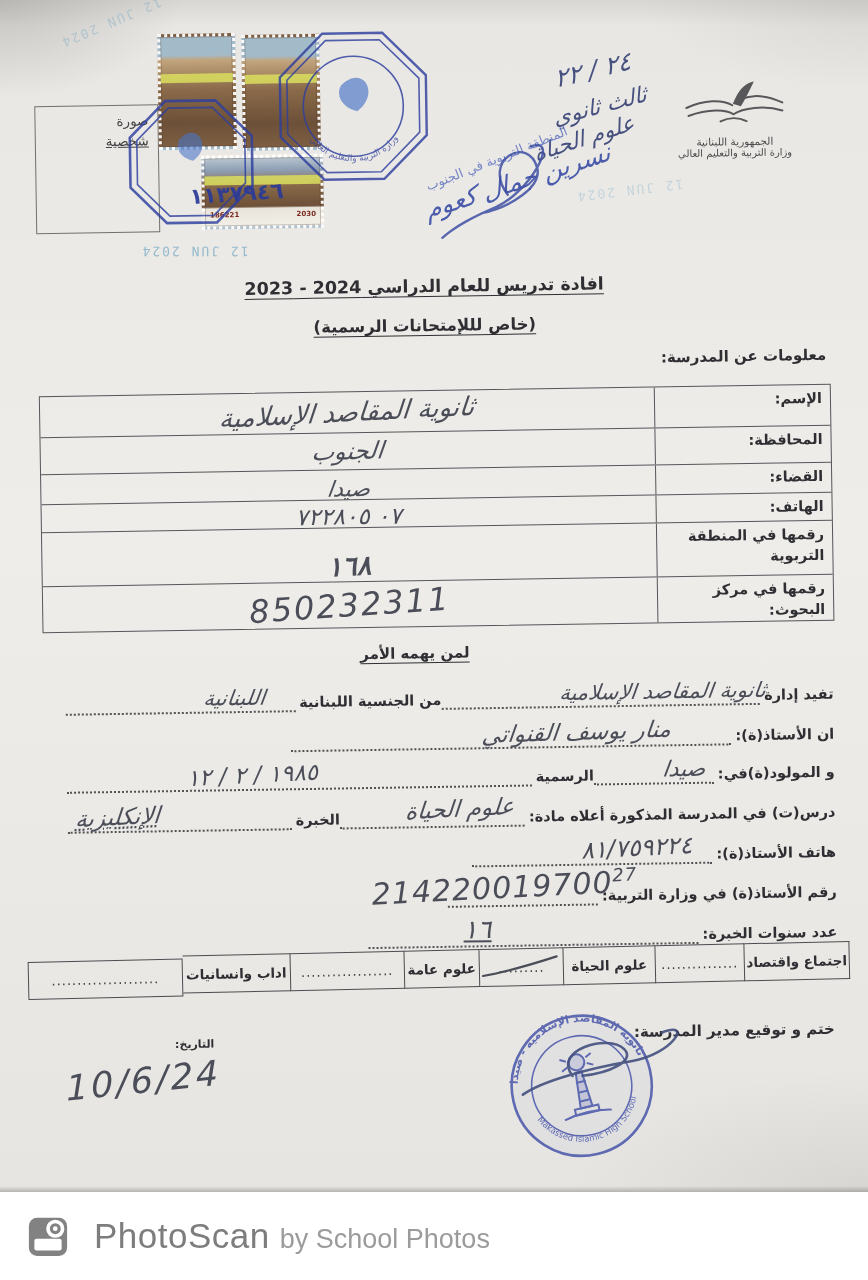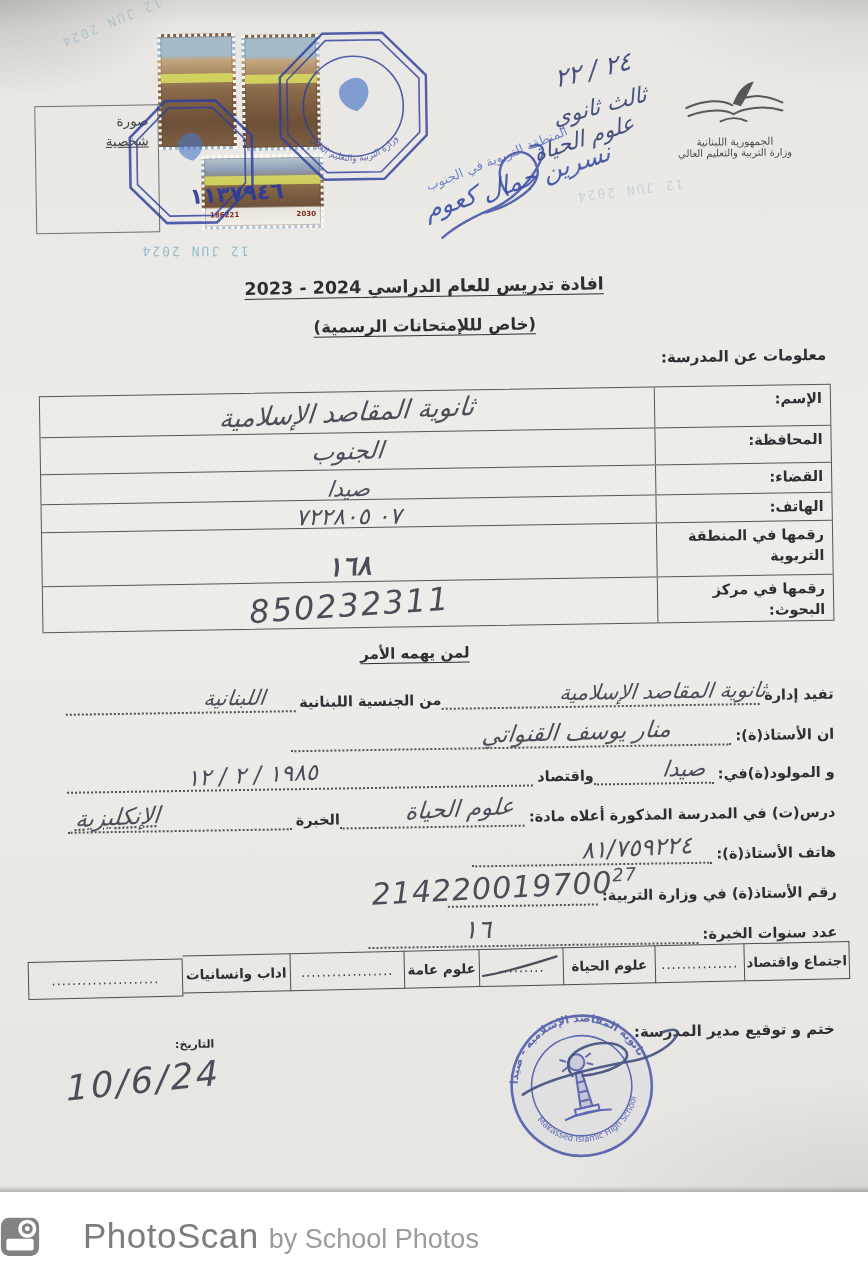--- a/index.html
+++ b/index.html
@@ -109,22 +109,22 @@
   
   .stamp-label{position:absolute;right:40px;top:1026px;font-size:15px;font-weight:700;direction:rtl;}
   .date-label{position:absolute;left:168px;top:1034px;font-size:11px;font-weight:700;direction:rtl;}
   .date-value{position:absolute;left:58px;top:1056px;font-size:35px;transform:rotate(-5deg) skewX(-4deg);
       color:#4b4e58;letter-spacing:3px;}
   .round-stamp{position:absolute;left:498px;top:1012px;transform:rotate(-12deg);opacity:.88;}
   .sig2{position:absolute;left:505px;top:1018px;}
 
   
   .bar{position:absolute;left:0;top:1192px;width:868px;height:88px;background:#ffffff;
-      display:flex;align-items:center;box-sizing:border-box;
-      font-family:"Liberation Sans","DejaVu Sans",sans-serif;gap:17px;}
+      display:flex;align-items:center;padding-left:28px;box-sizing:border-box;
+      font-family:"Liberation Sans","DejaVu Sans",sans-serif;}
   .bar .icon{width:40px;height:42px;margin-right:26px;flex:0 0 auto;}
   .brand-wrap{display:flex;align-items:baseline;}
   .brand{font-size:35px;color:#7d7d7d;letter-spacing:.5px;}
   .brand-by{font-size:27px;color:#9b9b9b;margin-left:10px;}
 </style>
 </head>
 <body>
 
 <div class="photo-area">
   <div class="doc">
@@ -259,21 +259,21 @@
         <span class="over hw" style="right:60px;font-size:23px;transform:rotate(-1deg) skewX(-8deg);">منار يوسف القنواتي</span>
       </span>
       <span class="blank"></span>
     </div>
 
     <div class="bline" style="top:766px;">
       <span class="lbl">و المولود(ة)في:</span>
       <span class="dots" style="flex:0 0 120px;">
         <span class="over hw" style="right:8px;font-size:22px;transform:skewX(-8deg);">صيدا</span>
       </span>
-      <span class="lbl">واقتصاد</span>
+      <span class="lbl">الرسمية</span>
       <span class="dots grow">
         <span class="over hw ltr" style="left:120px;font-size:23px;letter-spacing:2px;transform:rotate(-2deg);">١٩٨٥ / ٢ / ١٢</span>
       </span>
     </div>
 
     <div class="bline" style="top:806px;">
       <span class="lbl">درس(ت) في المدرسة المذكورة أعلاه مادة:</span>
       <span class="dots" style="flex:0 0 185px;">
         <span class="over hw" style="right:10px;bottom:4px;font-size:23px;transform:rotate(-2deg) skewX(-8deg);">علوم الحياة</span>
       </span>
@@ -295,21 +295,21 @@
       <span class="lbl">رقم الأستاذ(ة) في وزارة التربية:</span>
       <span class="dots" style="flex:0 0 150px;">
         <span class="over hw ltr" style="right:-40px;bottom:0;font-size:30px;letter-spacing:1px;transform:rotate(-2deg);"><span>214220019700</span><sup style="font-size:18px;">27</sup></span>
       </span>
       <span class="blank"></span>
     </div>
 
     <div class="bline" style="top:926px;">
       <span class="lbl">عدد سنوات الخبرة:</span>
       <span class="dots" style="flex:0 0 330px;">
-        <span class="over hw" style="left:95px;font-size:26px;letter-spacing:2px;">١٦</span>
+        <span class="over hw" style="left:95px;font-size:26px;letter-spacing:2px;text-decoration:underline;">١٦</span>
       </span>
       <span class="blank"></span>
     </div>
 
     <div class="subjects">
       <div class="scell" style="flex:0 0 12.8%;">اجتماع واقتصاد</div>
       <div class="scell sdots" style="flex:0 0 10.8%;">...............</div>
       <div class="scell" style="flex:0 0 11.2%;">علوم الحياة</div>
       <div class="scell sdots" style="flex:0 0 10.2%;">
         <span>.........</span>

